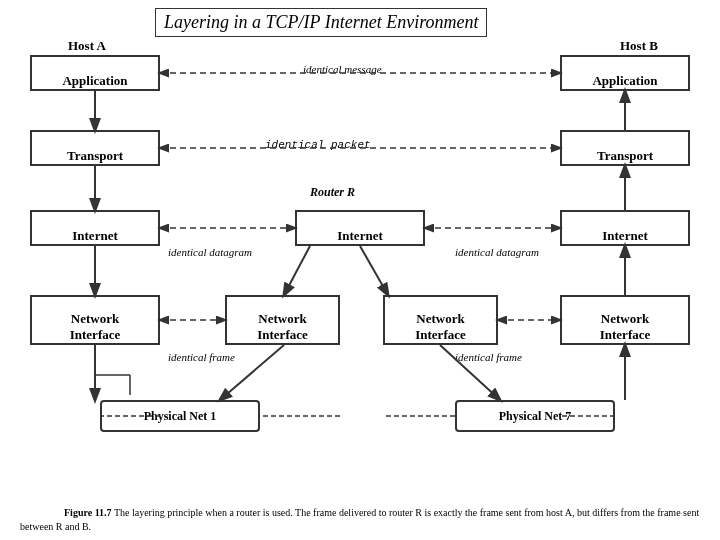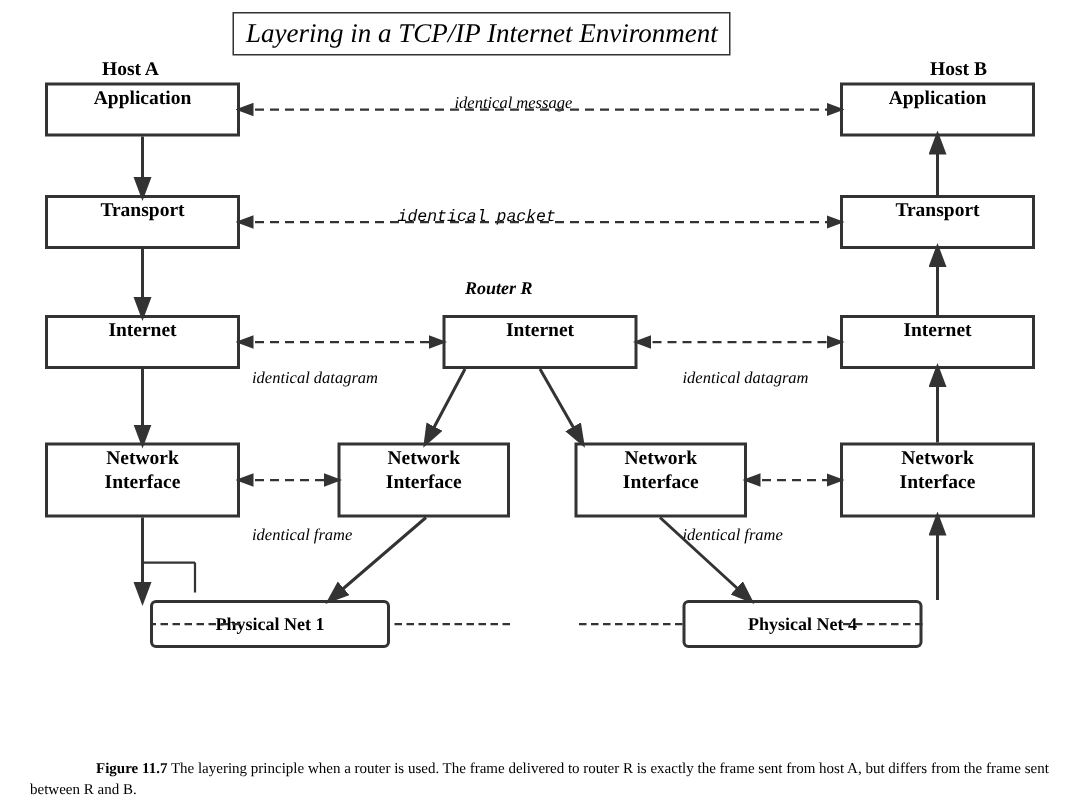--- a/index.html
+++ b/index.html
@@ -37,21 +37,21 @@
       font-size: 13px;
       font-weight: bold;
     }
 
     
     .layer-box {
       position: absolute;
       border: 2px solid #333;
       background: #fff;
       display: flex;
-      align-items: flex-start;
+      align-items: flex-end;
       justify-content: center;
       text-align: center;
       font-size: 13px;
       font-weight: bold;
     }
 
     
     .label-text {
       position: absolute;
       font-size: 11px;
@@ -162,21 +162,21 @@
 
   <div class="layer-box" style="top:295px; left:383px; width:115px; height:50px;">
     <span style="white-space:pre-line; text-align:center;">Network
 Interface</span>
   </div>
 
   <div class="phys-box" style="top:400px; left:100px; width:160px; height:32px;">
     <span>Physical Net 1</span>
   </div>
   <div class="phys-box" style="top:400px; left:455px; width:160px; height:32px;">
-    <span>Physical Net 4</span>
+    <span>Physical Net 7</span>
   </div>
 
   <div class="label-text" style="top:62px; left:265px;margin-left:38px;">identical
 message</div>
   <div class="label-text" style="top:138px; left:265px;font-family:Liberation Mono, monospace;">identical
 packet</div>
   <div class="label-text" style="top:245px; left:168px;">identical
 datagram</div>
   <div class="label-text" style="top:245px; left:455px;">identical
 datagram</div>

